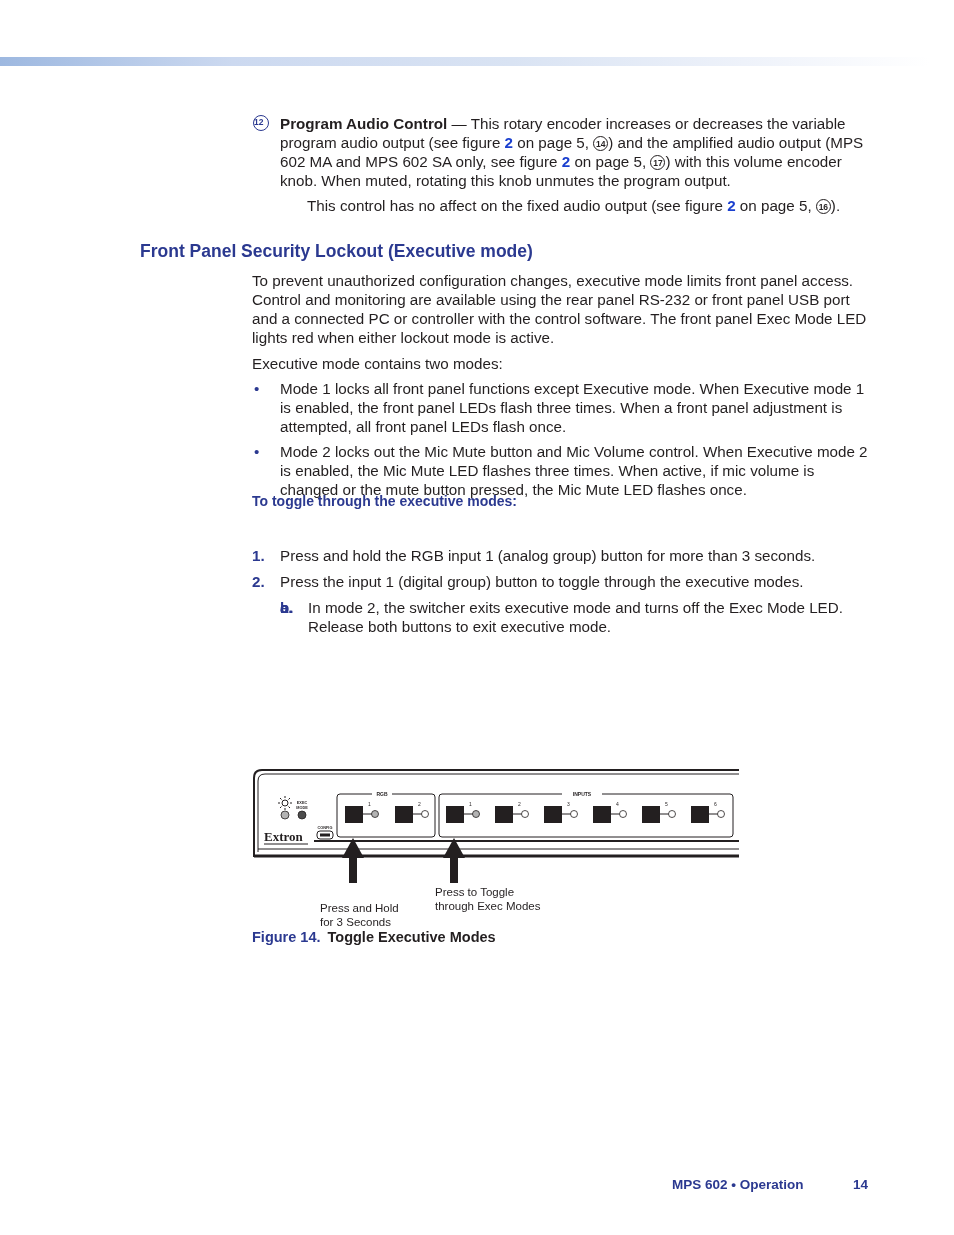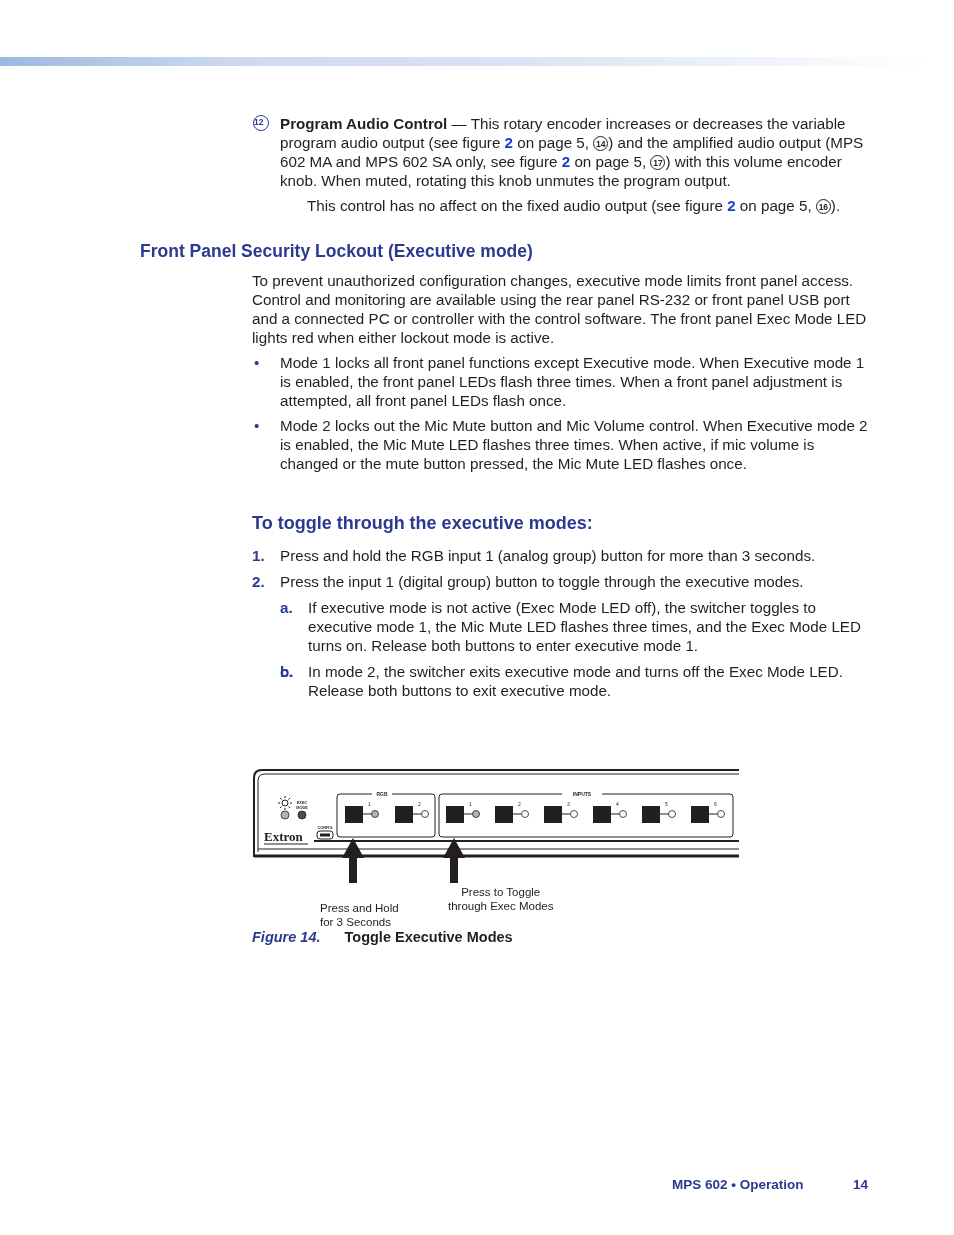--- a/index.html
+++ b/index.html
@@ -17,61 +17,62 @@
   .item12 { left: 253px; top: 114px; width: 620px; }
   .item12 .marker { position: absolute; left: 0; top: 1px; }
   .item12 .body { margin-left: 27px; }
   .item12 .body p + p { margin-top: 6px; margin-left: 27px; }
   h2.section { position: absolute; left: 140px; top: 242px; margin: 0; font-size: 17.5px; font-weight: bold; color: #2b3990; }
   .intro { left: 252px; top: 271px; width: 620px; }
   .intro p + p { margin-top: 7px; }
   ul.bullets { list-style: none; margin: 6px 0 0 0; padding: 0; }
   ul.bullets li { position: relative; padding-left: 28px; margin-bottom: 6px; }
   ul.bullets li .dot { position: absolute; left: 2px; top: 0; color: #2b3990; }
-  h3.proc { position: absolute; left: 252px; top: 514px; margin: 0; font-size: 18px; font-weight: bold; color: #2b3990; }
+  h3.proc { position: absolute; left: 252px; top: 492px; margin: 0; font-size: 14px; font-weight: bold; color: #2b3990; }
   .steps { left: 252px; top: 546px; width: 620px; }
   .step { position: relative; padding-left: 28px; margin-bottom: 7px; }
   .step .num { position: absolute; left: 0; top: 0; font-weight: bold; color: #2b3990; }
   .sub { position: relative; padding-left: 56px; margin-bottom: 7px; }
   .sub .let { position: absolute; left: 28px; top: 0; font-weight: bold; color: #2b3990; }
   .figure { left: 252px; top: 768px; width: 490px; height: 150px; }
   .callout { font-size: 11.5px; line-height: 14px; color: #231f20; }
   .fig-caption { position: absolute; left: 252px; top: 928px; font-size: 14.5px; font-weight: bold; }
-  .fig-caption .fnum { color: #2b3990; margin-right: 24px; font-style: italic; }
+  .fig-caption .fnum { color: #2b3990; margin-right: 7px; }
   .footer { position: absolute; top: 1175px; font-size: 13.5px; font-weight: bold; color: #2b3990; }
 </style>
 </head>
 <body>
 
 <div class="topbar"></div>
 
 <div class="abs item12">
   <span class="marker circ-blue">12</span>
   <div class="body">
     <p><b>Program Audio Control</b><span> — </span><span id="p1"><span>This rotary encoder increases or decreases the variable program audio output (see figure </span><span class="link">2</span><span> on page 5, </span><span class="circ">14</span><span>) and the amplified audio output (MPS 602 MA and MPS 602 SA only, see figure </span><span class="link">2</span><span> on page 5, </span><span class="circ">17</span><span>) with this volume encoder knob. When muted, rotating this knob unmutes the program output.</span></span></p>
     <p id="p2"><span>This control has no affect on the fixed audio output (see figure </span><span class="link">2</span><span> on page 5, </span><span class="circ">16</span><span>).</span></p>
   </div>
 </div>
 
 <h2 class="section">Front Panel Security Lockout (Executive mode)</h2>
 
 <div class="abs intro">
   <p>To prevent unauthorized configuration changes, executive mode limits front panel access. Control and monitoring are available using the rear panel RS-232 or front panel USB port and a connected PC or controller with the control software. The front panel Exec Mode LED lights red when either lockout mode is active.</p>
+  <p>Executive mode contains two modes:</p>
   <ul class="bullets">
     <li><span class="dot">•</span><span>Mode 1 locks all front panel functions except Executive mode. When Executive mode 1 is enabled, the front panel LEDs flash three times. When a front panel adjustment is attempted, all front panel LEDs flash once.</span></li>
     <li><span class="dot">•</span><span>Mode 2 locks out the Mic Mute button and Mic Volume control. When Executive mode 2 is enabled, the Mic Mute LED flashes three times. When active, if mic volume is changed or the mute button pressed, the Mic Mute LED flashes once.</span></li>
   </ul>
 </div>
 
 <h3 class="proc">To toggle through the executive modes:</h3>
 
 <div class="abs steps">
   <div class="step"><span class="num">1.</span><span>Press and hold the RGB input 1 (analog group) button for more than 3 seconds.</span></div>
   <div class="step"><span class="num">2.</span><span>Press the input 1 (digital group) button to toggle through the executive modes.</span></div>
-  <div class="sub"><span class="let">a.</span><span>If executive mode is not active (Exec Mode LED off), the switcher toggles to executive mode 1, the Mic Mute LED flashes three times, and the Exec Mode LED turns on. Release both buttons to enter executive mode 1.</span></div>
+  <div class="sub"><span class="let">a.</span></div>
   <div class="sub"><span class="let">b.</span></div>
   <div class="sub"><span class="let">c.</span><span>In mode 2, the switcher exits executive mode and turns off the Exec Mode LED. Release both buttons to exit executive mode.</span></div>
 </div>
 
 <div class="abs figure">
   <svg width="490" height="150" viewBox="0 0 490 150" style="position:absolute;left:0;top:0;">
 
     <path d="M 487 2 L 10 2 Q 2 2 2 10 L 2 88 L 487 88" fill="none" stroke="#231f20" stroke-width="2"></path>
     <path d="M 487 6 L 13 6 Q 6 6 6 13 L 6 84" fill="none" stroke="#231f20" stroke-width="1"></path>
     <line x1="2" y1="88" x2="487" y2="88" stroke="#231f20" stroke-width="3"></line>
@@ -147,21 +148,21 @@
     </g>
     <g>
       <polygon points="202,70 191,90 213,90" fill="#231f20"></polygon>
       <rect x="198" y="90" width="8" height="25" fill="#231f20"></rect>
     </g>
   </svg>
   <div class="abs callout" style="left:68px; top:117px;margin-top:16px;">
     <div>Press and Hold</div>
     <div>for 3 Seconds</div>
   </div>
-  <div class="abs callout" style="left:196px; top:117px;text-align:center;">
+  <div class="abs callout" style="left:183px; top:117px;">
     <div>Press to Toggle</div>
     <div>through Exec Modes</div>
   </div>
 </div>
 
 <div class="fig-caption">
   <span class="fnum">Figure 14.</span><span>Toggle Executive Modes</span>
 </div>
 
 <div class="footer" style="left:672px;">MPS 602 • Operation</div>

